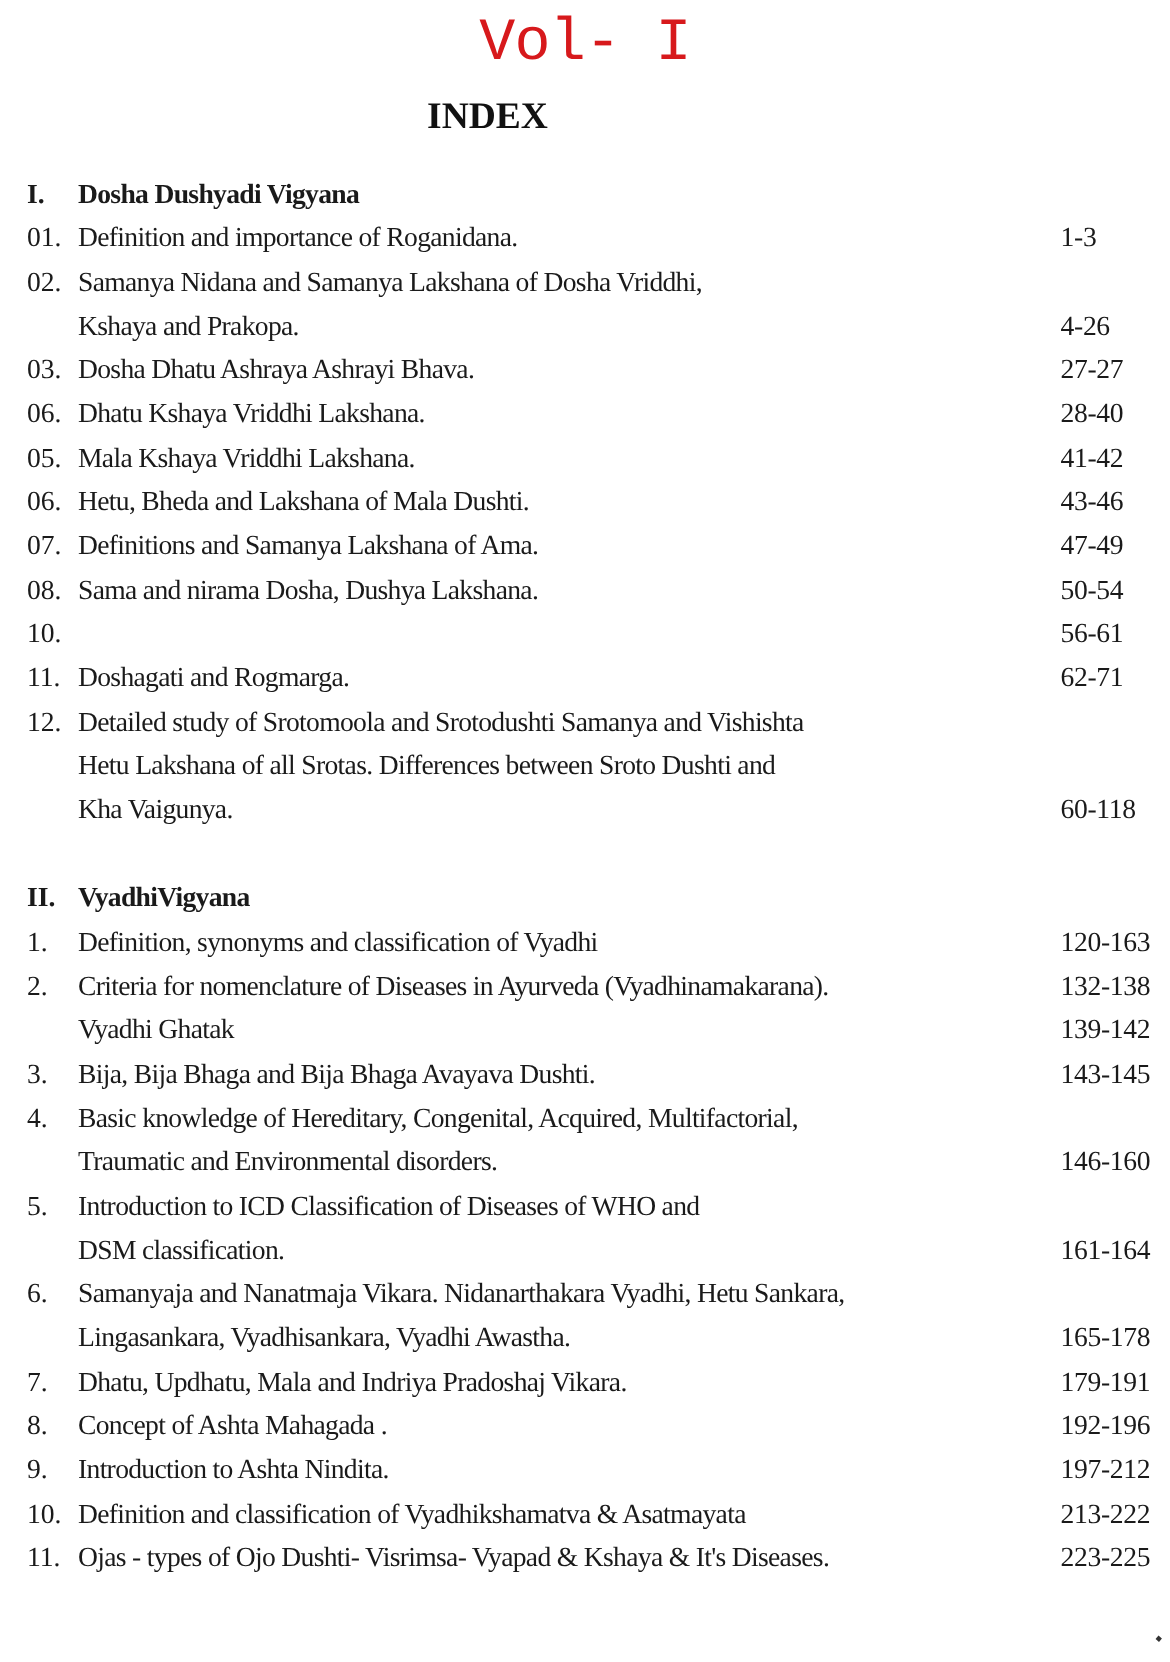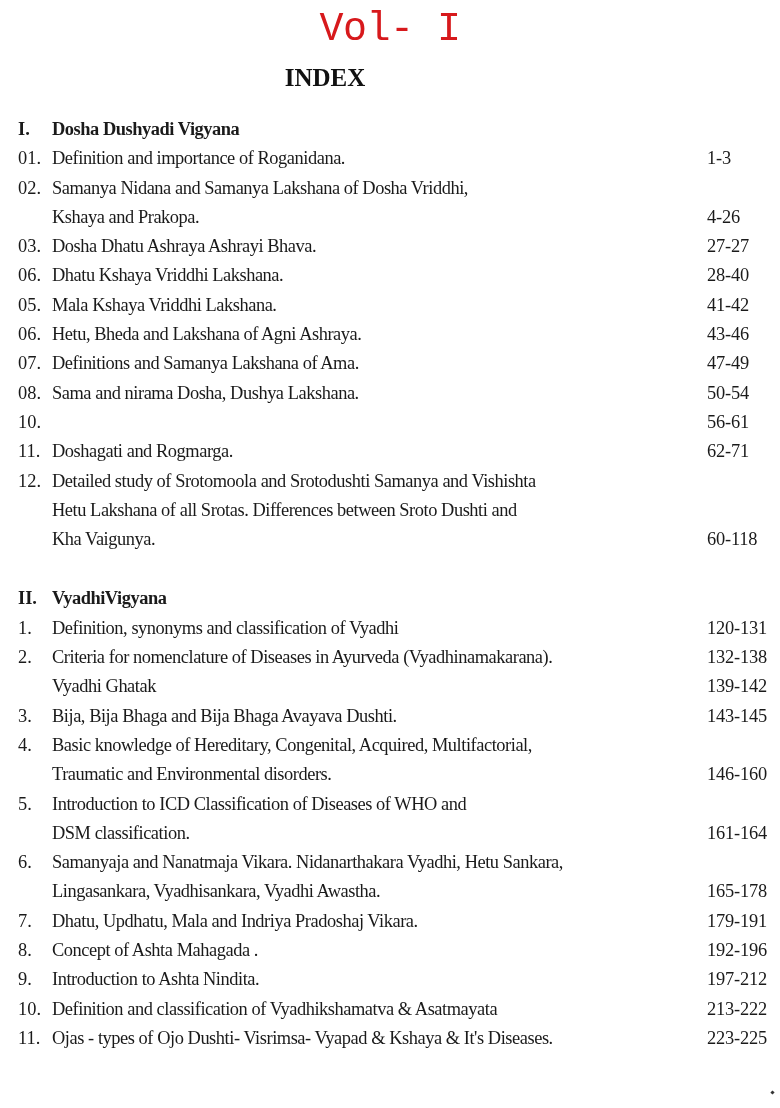--- a/index.html
+++ b/index.html
@@ -65,21 +65,21 @@
     </div>
 
   <div class="row">
       <span class="num">05.</span>
       <span class="txt">Mala Kshaya Vriddhi Lakshana.</span>
       <span class="pg">41-42</span>
     </div>
 
   <div class="row">
       <span class="num">06.</span>
-      <span class="txt">Hetu, Bheda and Lakshana of Agni Ashraya.</span>
+      <span class="txt">Hetu, Bheda and Lakshana of Mala Dushti.</span>
       <span class="pg">43-46</span>
     </div>
 
   <div class="row">
       <span class="num">07.</span>
       <span class="txt">Definitions and Samanya Lakshana of Ama.</span>
       <span class="pg">47-49</span>
     </div>
 
   <div class="row">
@@ -115,21 +115,21 @@
   <div class="gap"></div>
 
   <div class="row heading">
     <span class="num">II.</span>
     <span class="txt">VyadhiVigyana</span>
   </div>
 
   <div class="row sec2">
       <span class="num">1.</span>
       <span class="txt">Definition, synonyms and classification of Vyadhi</span>
-      <span class="pg">120-131</span>
+      <span class="pg">120-163</span>
     </div>
 
   <div class="row sec2">
       <span class="num">2.</span>
       <span class="txt">Criteria for nomenclature of Diseases in Ayurveda (Vyadhinamakarana).</span>
       <span class="pg">132-138</span>
     </div>
 
   <div class="row sec2">
       <span class="num"></span>

